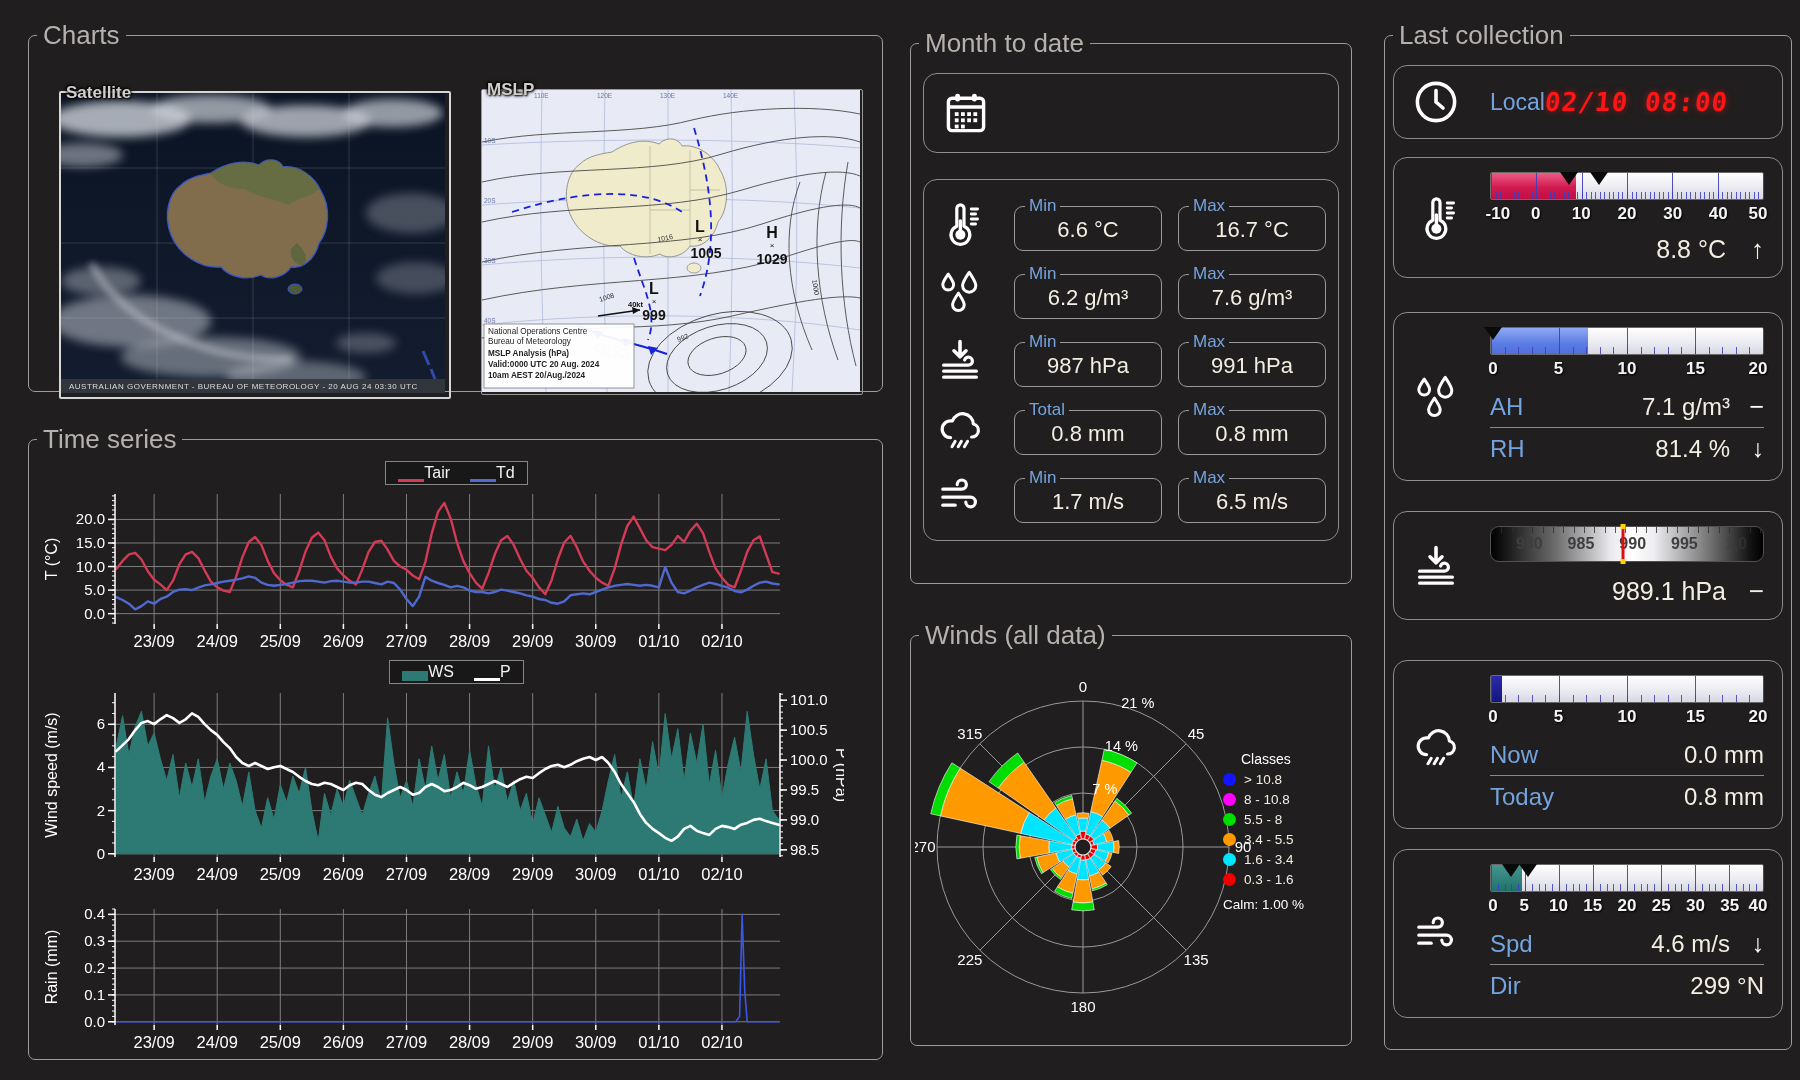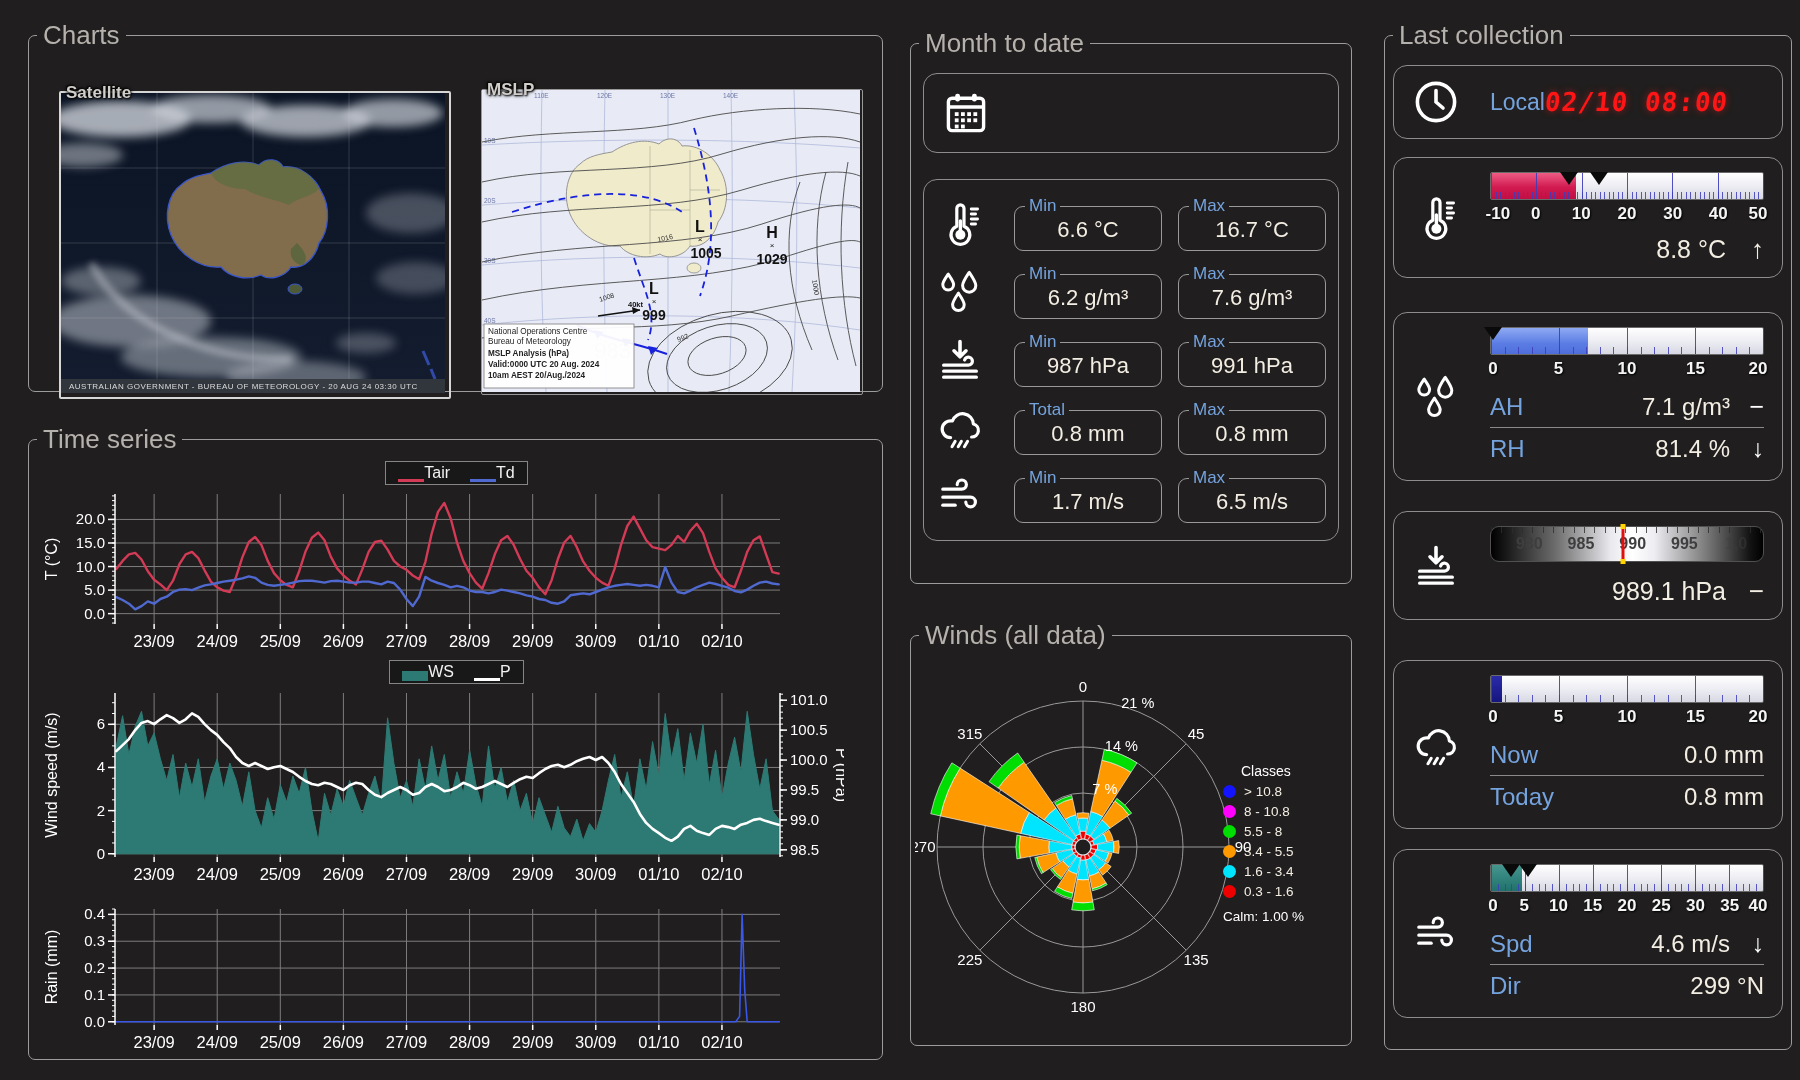--- a/index.html
+++ b/index.html
@@ -30,21 +30,21 @@
   .cal-value{text-align:center;font-size:22px;color:#f3eee3}
   .stats-card{margin:0 8px;padding:16px 12px 4px}
   .stat-row{display:grid;grid-template-columns:62px 1fr 1fr;gap:16px;align-items:center;margin-bottom:13px}
   fieldset.mini{border:1px solid #9a9a9a;border-radius:9px;margin:0;padding:0 8px 7px}
   fieldset.mini legend{font-size:17px;color:#74a3de;padding:0 4px;margin-left:2px}
   .mini-val{font-size:22px;text-align:center;color:#f3eee3;padding-top:1px}
 
   
   .rose-wrap{position:relative}
   .rose-legend{position:absolute;right:6px;top:100px;width:118px;font-size:13.5px}
-  .rose-legend .rl-title{text-align:left;margin:12px 0 4px 18px;font-size:14px;color:#fff}
+  .rose-legend .rl-title{text-align:left;margin:0 0 4px 18px;font-size:14px;color:#fff}
   .rl-item{display:flex;align-items:center;gap:8px;margin:5px 0}
   .rl-item i{width:13px;height:13px;border-radius:50%;flex:0 0 13px}
   .rl-calm{margin-top:10px;color:#fff}
 
   
   .lc-card{position:relative;border:1px solid #8d8d8d;border-radius:14px;margin:0 4px 0 4px;
     padding:12px 18px;display:grid;grid-template-columns:64px 1fr;column-gap:14px;align-items:center}
   .icn{width:48px;height:48px;color:#fff}
   .time-row{display:flex;align-items:center;justify-content:flex-start}
   .lbl-blue{color:#74a3de;font-size:23px}

